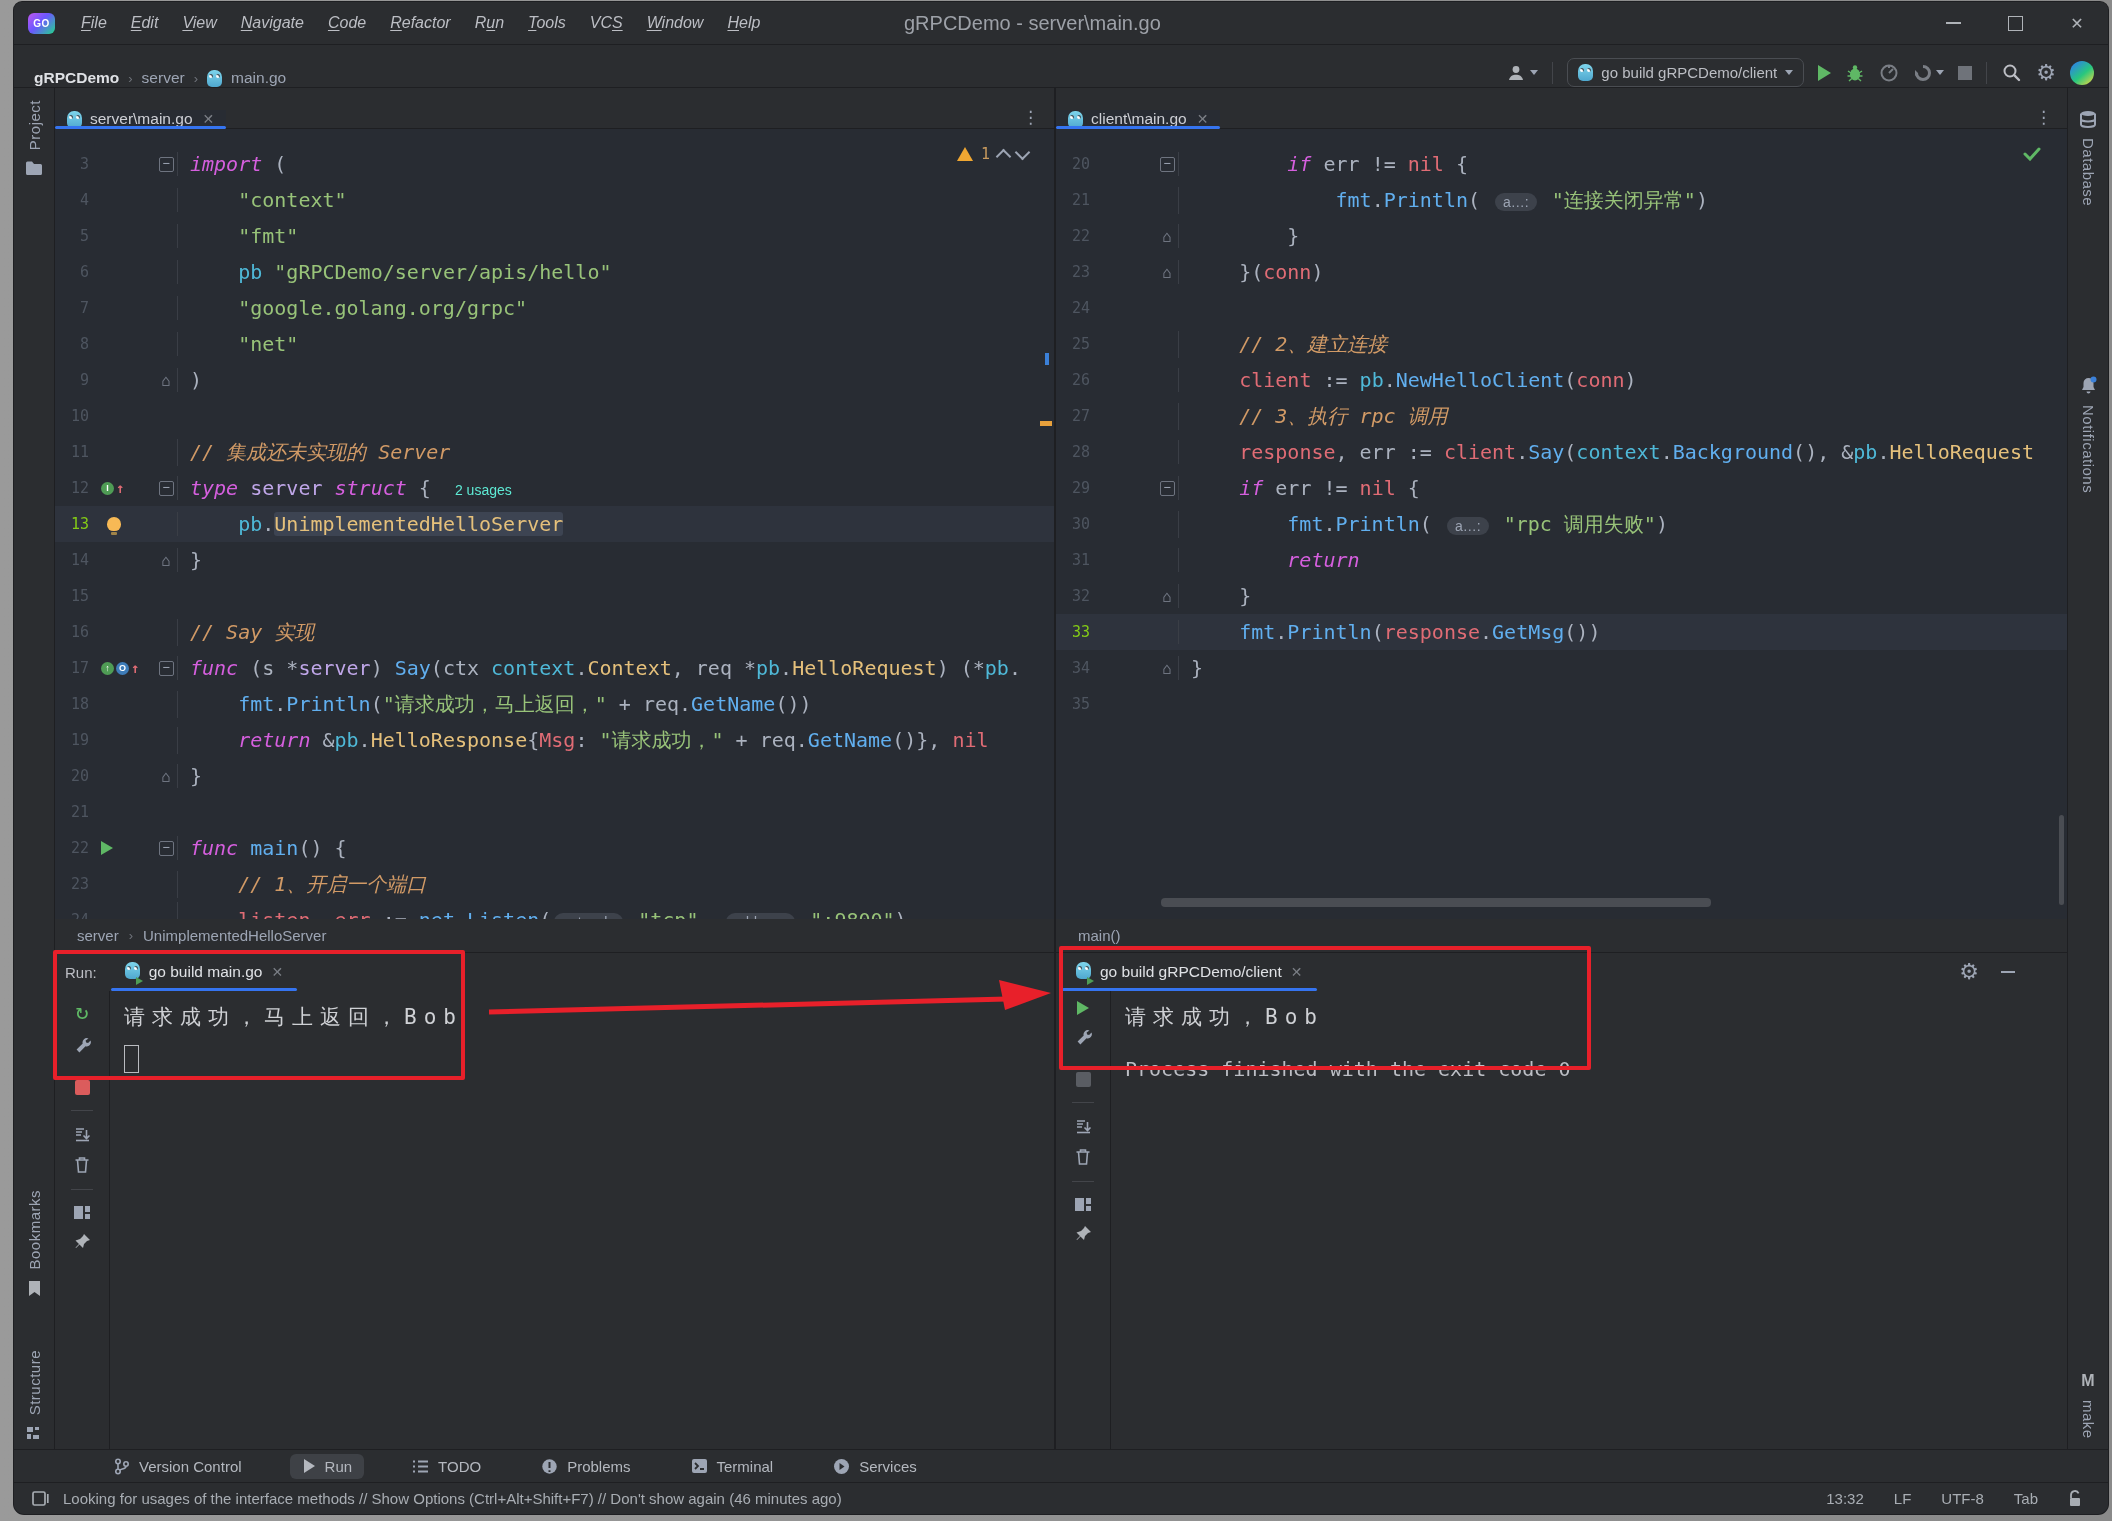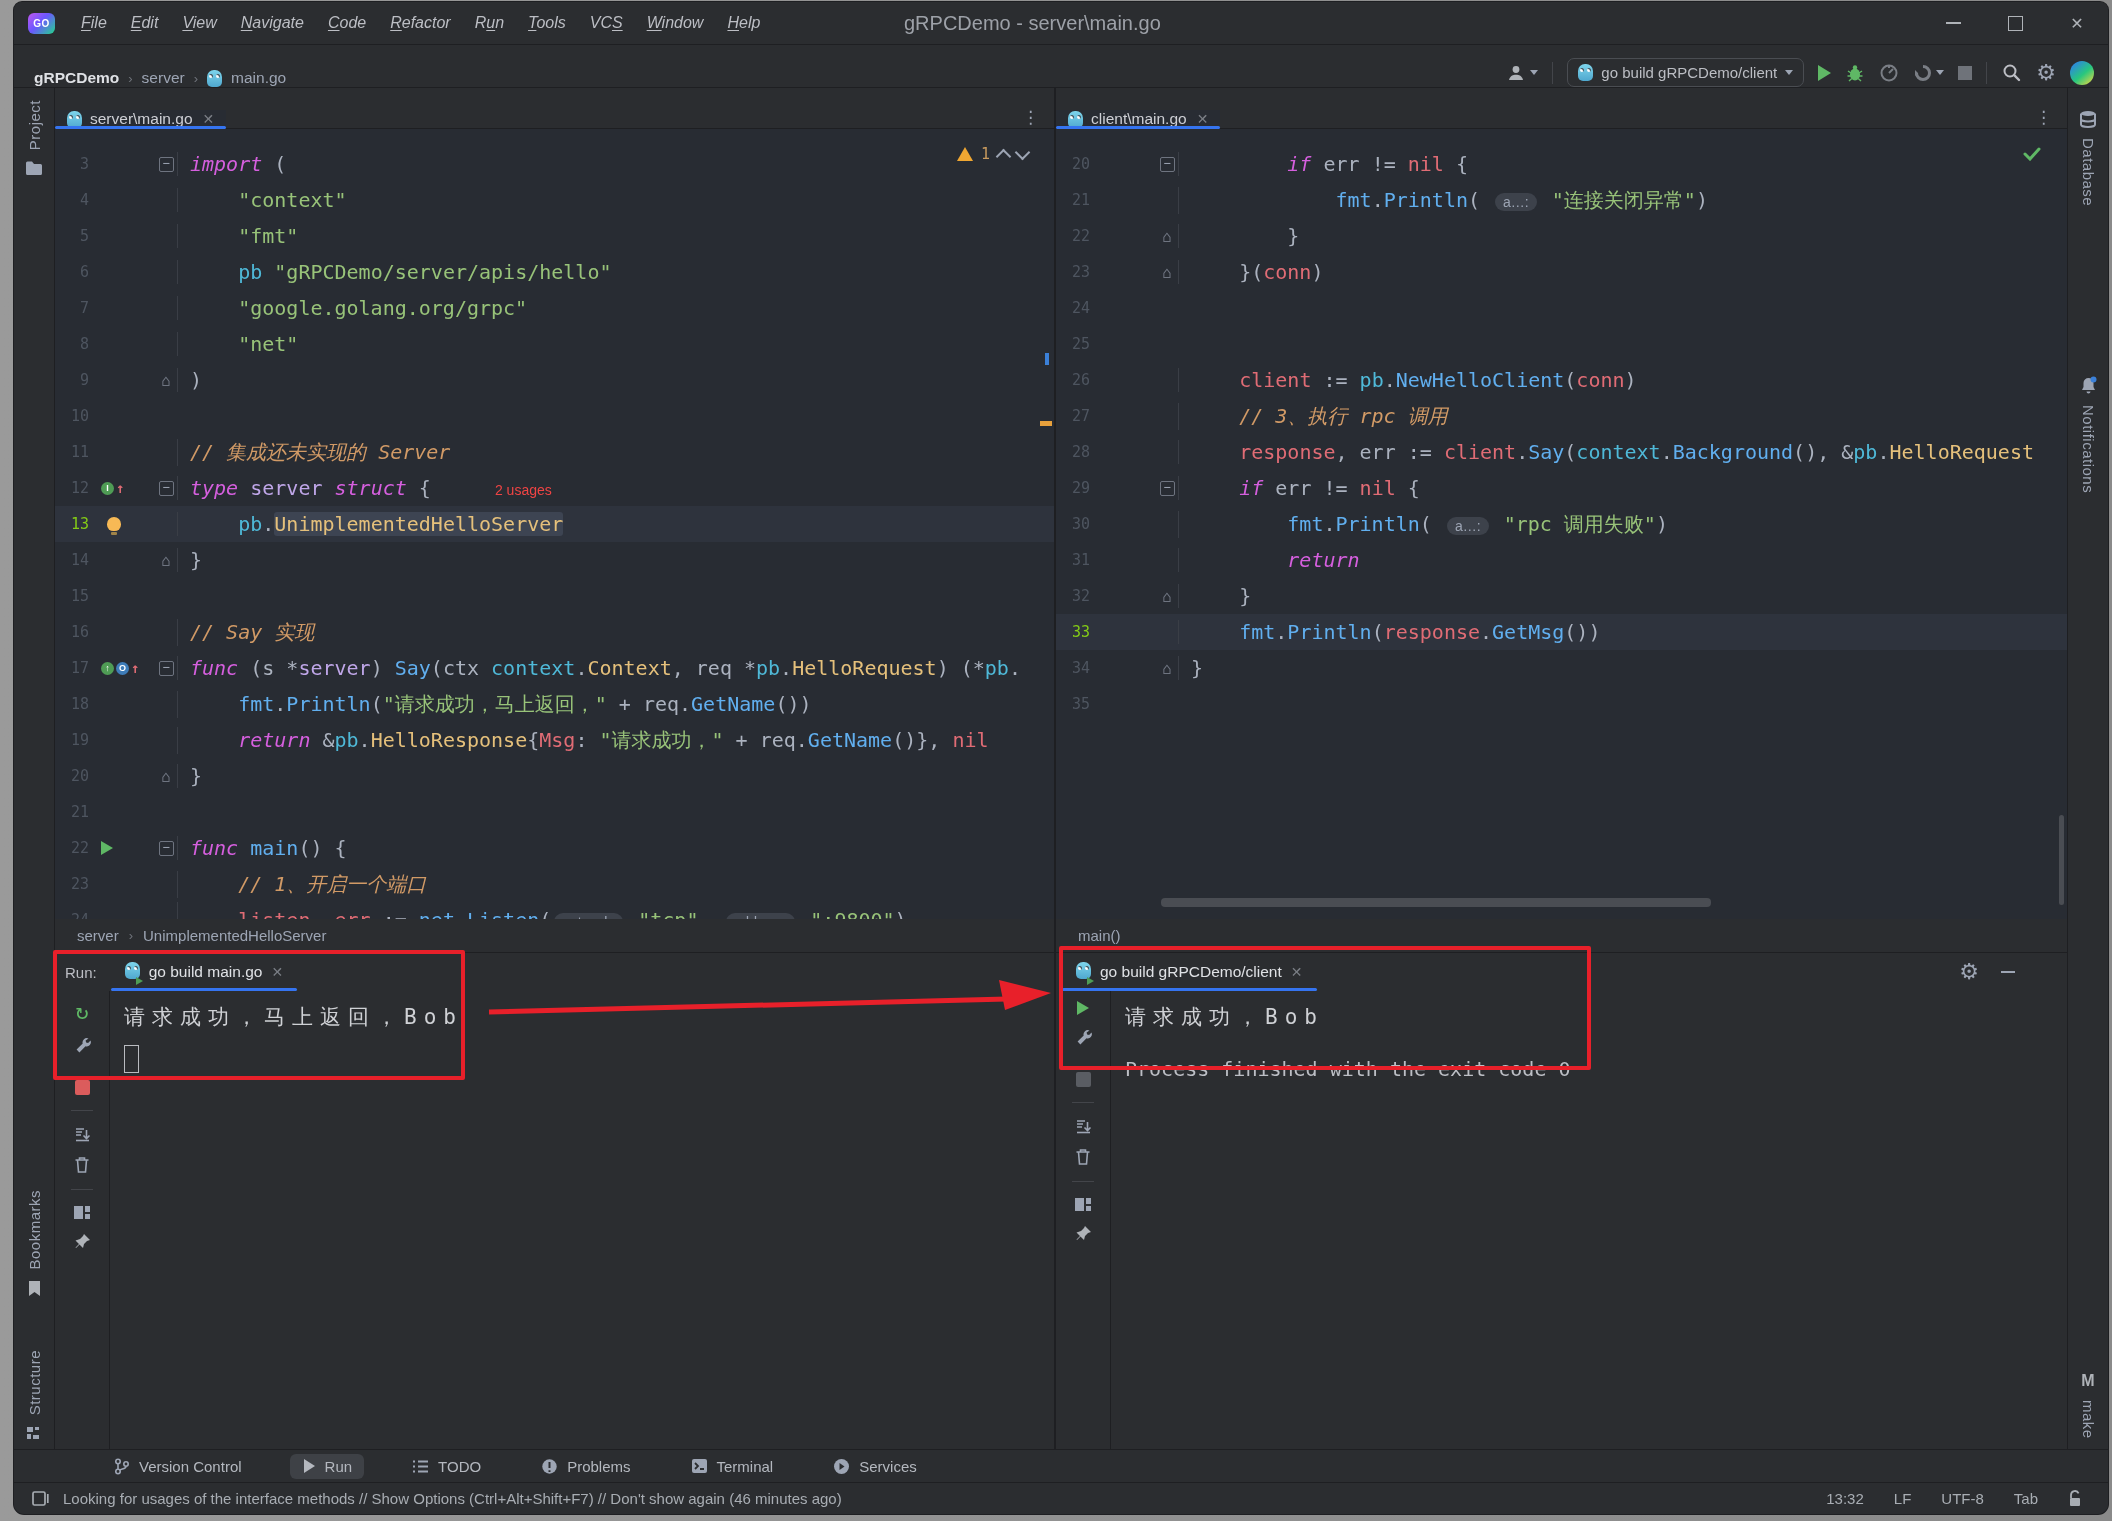--- a/index.html
+++ b/index.html
@@ -74,21 +74,21 @@
   .tk-kw{color:#D55FDE;font-style:italic;}
   .tk-str{color:#98C379;}
   .tk-cmt{color:#D19A66;font-style:italic;}
   .tk-fn{color:#61AFEF;}
   .tk-cy{color:#4FB9D8;}
   .tk-ty{color:#E5C07B;}
   .tk-tyn{color:#BFA6E8;}
   .tk-vr{color:#E06C75;}
   .tk-red{color:#E06C75;}
   .tk-pl{color:#ABB2BF;}
-  .tk-use{color:#ef4444;font-size:14px;font-family:"Liberation Sans",sans-serif;margin-left:40px;}
+  .tk-use{color:#5eead4;font-size:14px;font-family:"Liberation Sans",sans-serif;}
   .tk-tyh{color:#E5C07B;background:#3D4452;border-radius:3px;}
   .tk-chip{background:#3D424B;color:#9DA5B4;border-radius:9px;padding:1px 8px;font-size:14px;margin:0 3px;font-family:"Liberation Sans",sans-serif;}
   .gdot{width:13px;height:13px;border-radius:50%;color:#fff;font-size:9px;font-weight:bold;display:flex;align-items:center;justify-content:center;font-family:"Liberation Sans",sans-serif;}
   .garrow{color:#E06C75;font-size:14px;font-weight:bold;}
   .run-tri{width:0;height:0;border-top:7px solid transparent;border-bottom:7px solid transparent;border-left:12px solid #5FB865;display:inline-block;}
   .bulb{width:14px;height:14px;border-radius:50% 50% 45% 45%;background:#F7B955;box-shadow:0 3px 0 -1px #9c8css;display:inline-block;margin-left:6px;position:relative;}
   .bulb::after{content:"";position:absolute;left:4px;bottom:-4px;width:6px;height:3px;background:#A08348;border-radius:1px;}
   .inspect{position:absolute;top:16px;right:26px;display:flex;align-items:center;gap:8px;z-index:3;}
   .warn-tri{width:0;height:0;border-left:8px solid transparent;border-right:8px solid transparent;border-bottom:14px solid #F0A732;display:inline-block;}
   .inspect .cnt{color:#C89A5E;font-size:15px;}
@@ -480,20 +480,21 @@
               <div class="crow">
                 <span class="lnum">24</span>
                 <span class="gut"></span>
                 <span class="foldc"></span>
                 <span class="codet"></span>
               </div>
               <div class="crow">
                 <span class="lnum">25</span>
                 <span class="gut"></span>
                 <span class="foldc"></span>
+                <span class="codet"><span class="tk-pl">    </span><span class="tk-cmt">// 2、建立连接</span></span>
               </div>
               <div class="crow">
                 <span class="lnum">26</span>
                 <span class="gut"></span>
                 <span class="foldc"></span>
                 <span class="codet"><span class="tk-pl">    </span><span class="tk-vr">client</span><span class="tk-pl"> := </span><span class="tk-cy">pb</span><span class="tk-pl">.</span><span class="tk-fn">NewHelloClient</span><span class="tk-pl">(</span><span class="tk-vr">conn</span><span class="tk-pl">)</span></span>
               </div>
               <div class="crow">
                 <span class="lnum">27</span>
                 <span class="gut"></span>

